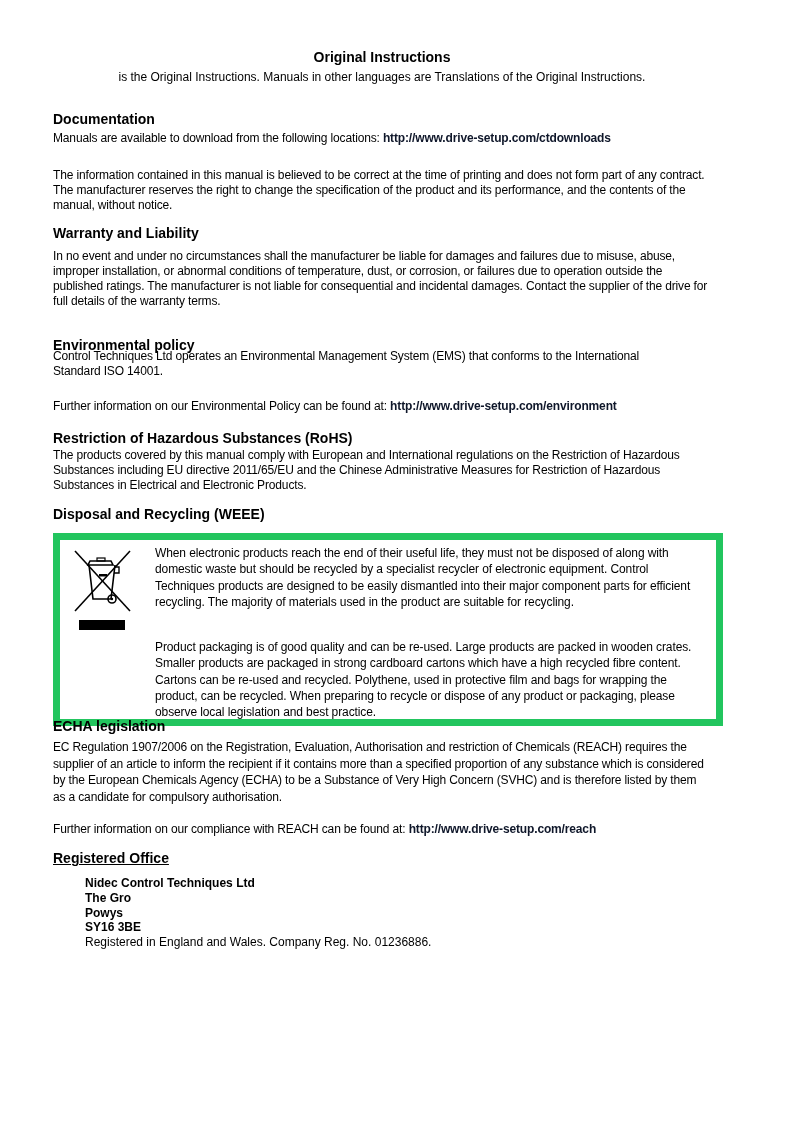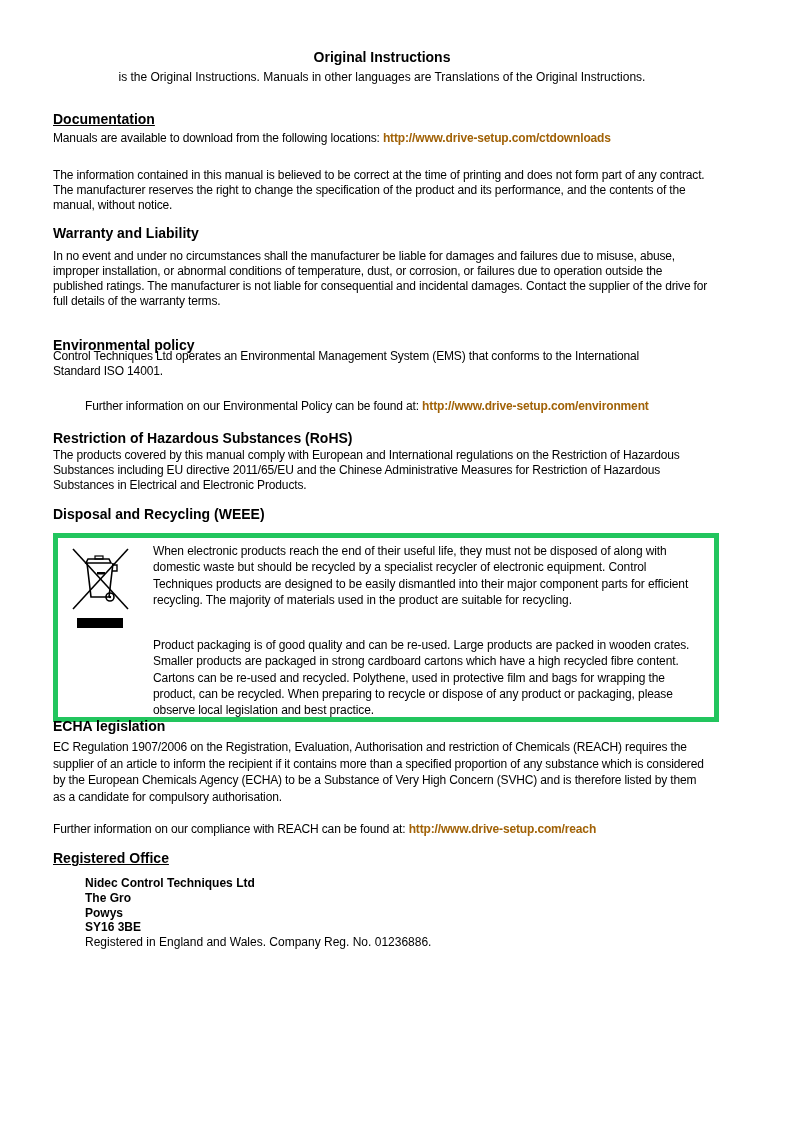--- a/index.html
+++ b/index.html
@@ -15,56 +15,56 @@
   .centered {
     position: absolute; left: 0; width: 658px; text-align: center;
     font-size: 12px; line-height: 15.5px;
   }
   .h { position: absolute; left: 0; font-weight: bold; font-size: 14px; line-height: 17px; }
   .p {
     position: absolute; left: 0; width: 658px; font-size: 12px; line-height: 15px;
     letter-spacing: -0.15px;
   }
   .p b, .url { font-weight: bold; }
-  .url { color: #a16207; text-decoration: none; }
+  .url { color: #0f172a; text-decoration: none; }
   .box {
     position: absolute; left: 0; top: 533px; width: 656px; height: 179px;
-    border: 5px solid #22c55e;
+    border: 7px solid #22c55e;
   }
   .box .icon { position: absolute; left: 13px; top: 9px; width: 60px; height: 82px; }
   .box .txt {
     position: absolute; left: 95px; width: 552px; font-size: 12px; line-height: 16.3px;
     letter-spacing: -0.1px;
   }
   .addr { position: absolute; left: 0; font-size: 12px; line-height: 14.8px; }
   .addr .bold { font-weight: bold; display: block; }
   .addr .reg { display: block; }
 </style>
 </head>
 <body>
 
 <div class="page">
 
   <div class="title">Original Instructions</div>
   <div class="centered" style="top:70px;">
     <div>is the Original Instructions. Manuals in other languages are Translations of the Original Instructions.</div>
   </div>
 
-  <div class="h" style="top:111px;text-decoration:underline;">Documentation</div>
+  <div class="h" style="top:111px;">Documentation</div>
   <div class="p" style="top:131px;">
     <span>Manuals are available to download from the following locations: </span><a class="url">http://www.drive-setup.com/ctdownloads</a>
   </div>
   <div class="p" style="top:168px;">The information contained in this manual is believed to be correct at the time of printing and does not form part of any contract. The manufacturer reserves the right to change the specification of the product and its performance, and the contents of the manual, without notice.</div>
 
   <div class="h" style="top:225px;">Warranty and Liability</div>
   <div class="p" style="top:249px;">In no event and under no circumstances shall the manufacturer be liable for damages and failures due to misuse, abuse, improper installation, or abnormal conditions of temperature, dust, or corrosion, or failures due to operation outside the published ratings. The manufacturer is not liable for consequential and incidental damages. Contact the supplier of the drive for full details of the warranty terms.</div>
 
   <div class="h" style="top:329px;margin-top:8px;">Environmental policy</div>
   <div class="p" style="top:349px; width:610px;">Control Techniques Ltd operates an Environmental Management System (EMS) that conforms to the International Standard ISO 14001.</div>
-  <div class="p" style="top:399px;margin-left:32px;">
+  <div class="p" style="top:399px;">
     <span>Further information on our Environmental Policy can be found at: </span><a class="url">http://www.drive-setup.com/environment</a>
   </div>
 
   <div class="h" style="top:430px;">Restriction of Hazardous Substances (RoHS)</div>
   <div class="p" style="top:448px;">The products covered by this manual comply with European and International regulations on the Restriction of Hazardous Substances including EU directive 2011/65/EU and the Chinese Administrative Measures for Restriction of Hazardous Substances in Electrical and Electronic Products.</div>
 
   <div class="h" style="top:506px;">Disposal and Recycling (WEEE)</div>
   <div class="box">
     <svg class="icon" viewBox="0 0 60 82">
 

